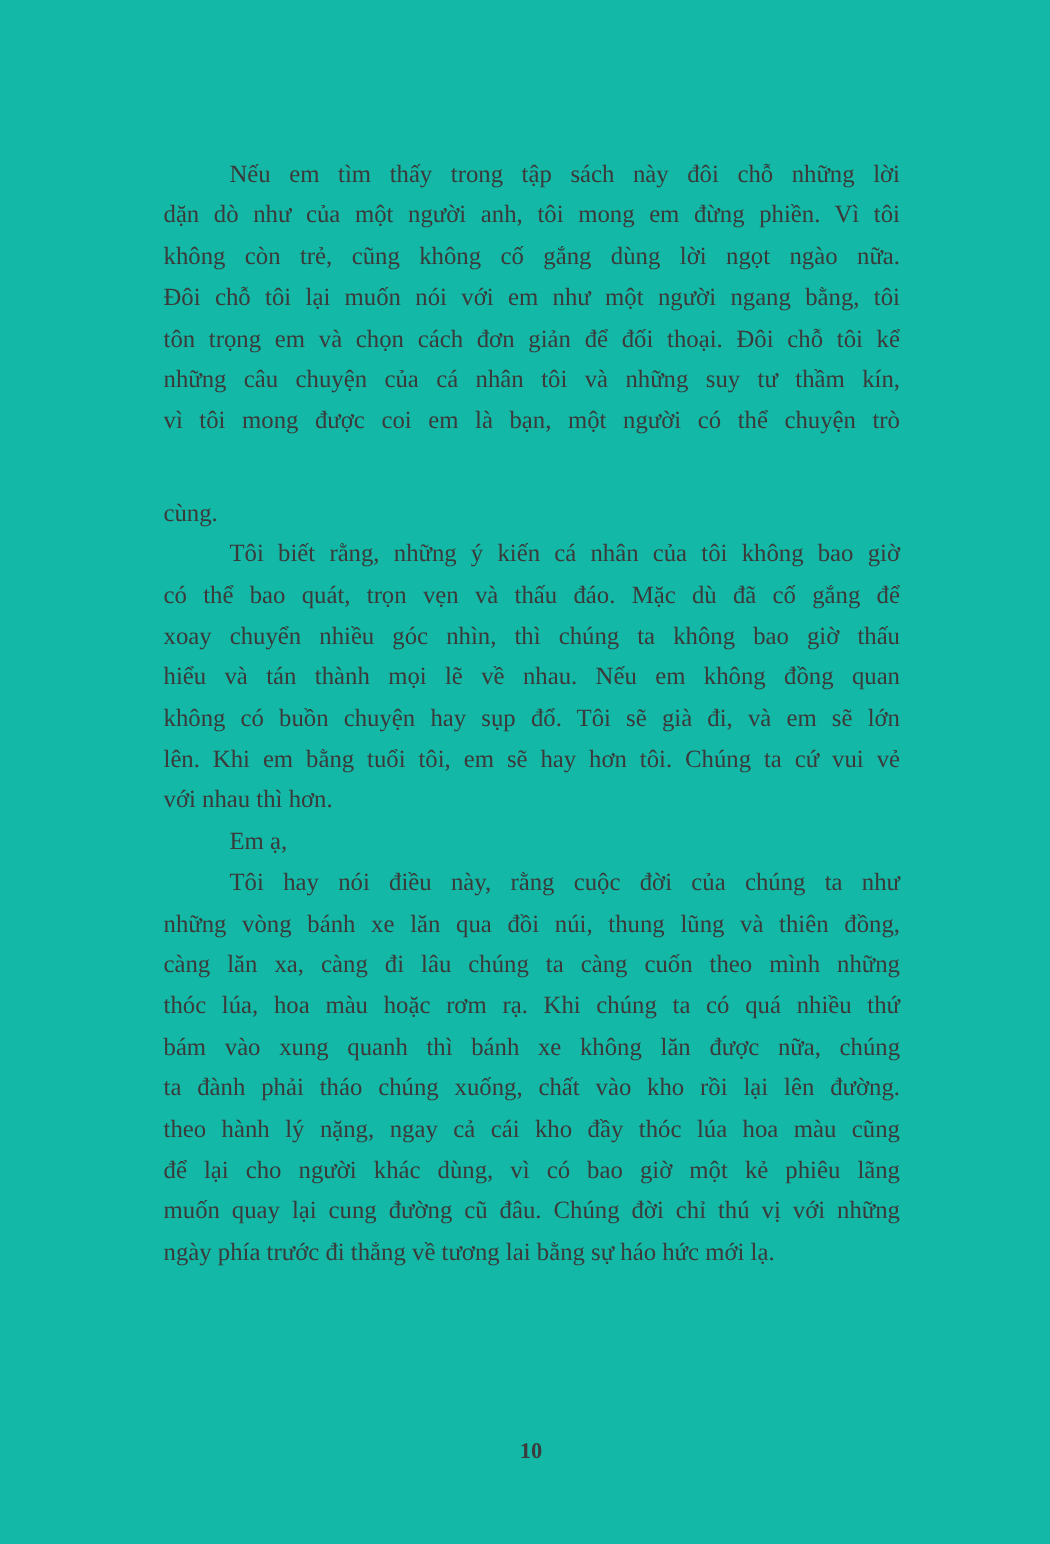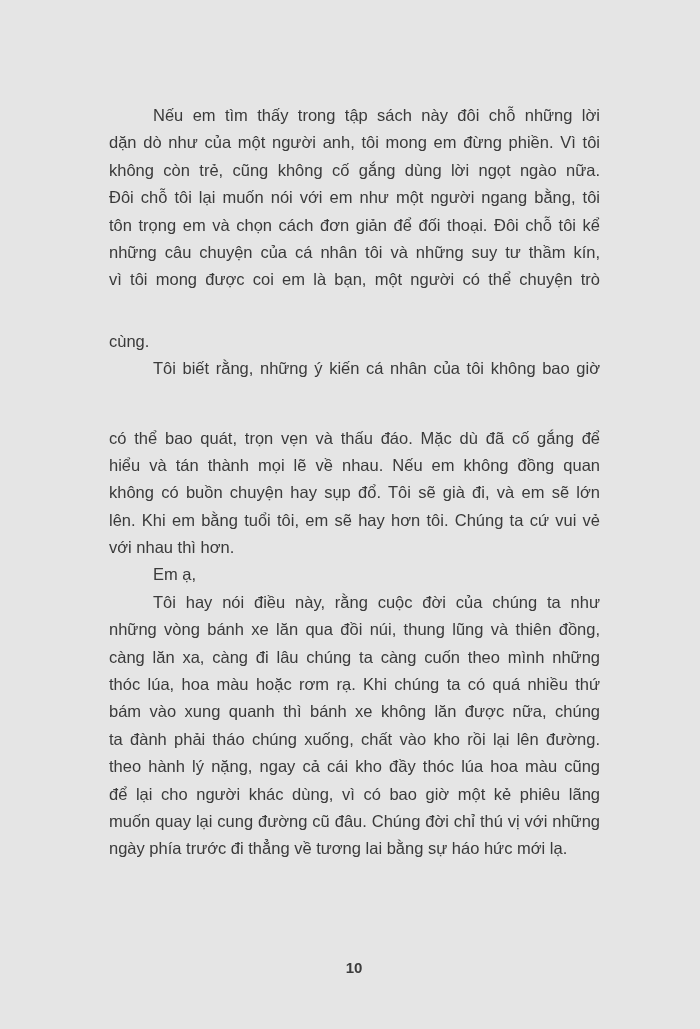--- a/index.html
+++ b/index.html
@@ -14,21 +14,22 @@
       overflow: hidden;
       font-family: "Liberation Sans", sans-serif;
       color: #3a3a3a;
     }
     .page {
       position: absolute;
       left: 0;
       top: 0;
       width: 700px;
       height: 1029px;
-      background: #e5e5e5;
+      background: #14b8a6;
+      font-family: Liberation Serif, serif;
     }
     .text-block {
       position: absolute;
       left: 109px;
       top: 102px;
       width: 491px;
     }
     .line {
       display: block;
       height: 27.4px;
@@ -70,21 +71,22 @@
       <div class="line" style="white-space: normal;">không còn trẻ, cũng không cố gắng dùng lời ngọt ngào nữa.</div>
       <div class="line" style="white-space: normal;">Đôi chỗ tôi lại muốn nói với em như một người ngang bằng, tôi</div>
       <div class="line" style="white-space: normal;">tôn trọng em và chọn cách đơn giản để đối thoại. Đôi chỗ tôi kể</div>
       <div class="line" style="white-space: normal;">những câu chuyện của cá nhân tôi và những suy tư thầm kín,</div>
       <div class="line" style="white-space: normal;">vì tôi mong được coi em là bạn, một người có thể chuyện trò</div>
       <div class="line last" style="white-space: normal; margin-top: 34px;">cùng.</div>
     </div>
 
     <div>
       <div class="line first" style="white-space: normal;">Tôi biết rằng, những ý kiến cá nhân của tôi không bao giờ</div>
-      <div class="line" style="white-space: normal; margin-top: 42px;">có thể bao quát, trọn vẹn và thấu đáo. Mặc dù đã cố gắng để</div>
+      <div class="line" style="white-space: normal;">có thể bao quát, trọn vẹn và thấu đáo. Mặc dù đã cố gắng để</div>
+      <div class="line" style="white-space: normal;">xoay chuyển nhiều góc nhìn, thì chúng ta không bao giờ thấu</div>
       <div class="line" style="white-space: normal;">hiểu và tán thành mọi lẽ về nhau. Nếu em không đồng quan</div>
       <div class="line" style="white-space: normal;">không có buồn chuyện hay sụp đổ. Tôi sẽ già đi, và em sẽ lớn</div>
       <div class="line" style="white-space: normal;">lên. Khi em bằng tuổi tôi, em sẽ hay hơn tôi. Chúng ta cứ vui vẻ</div>
       <div class="line last" style="white-space: normal;">với nhau thì hơn.</div>
     </div>
 
     <div>
       <div class="line first last" style="white-space: normal;">Em ạ,</div>
     </div>
 

